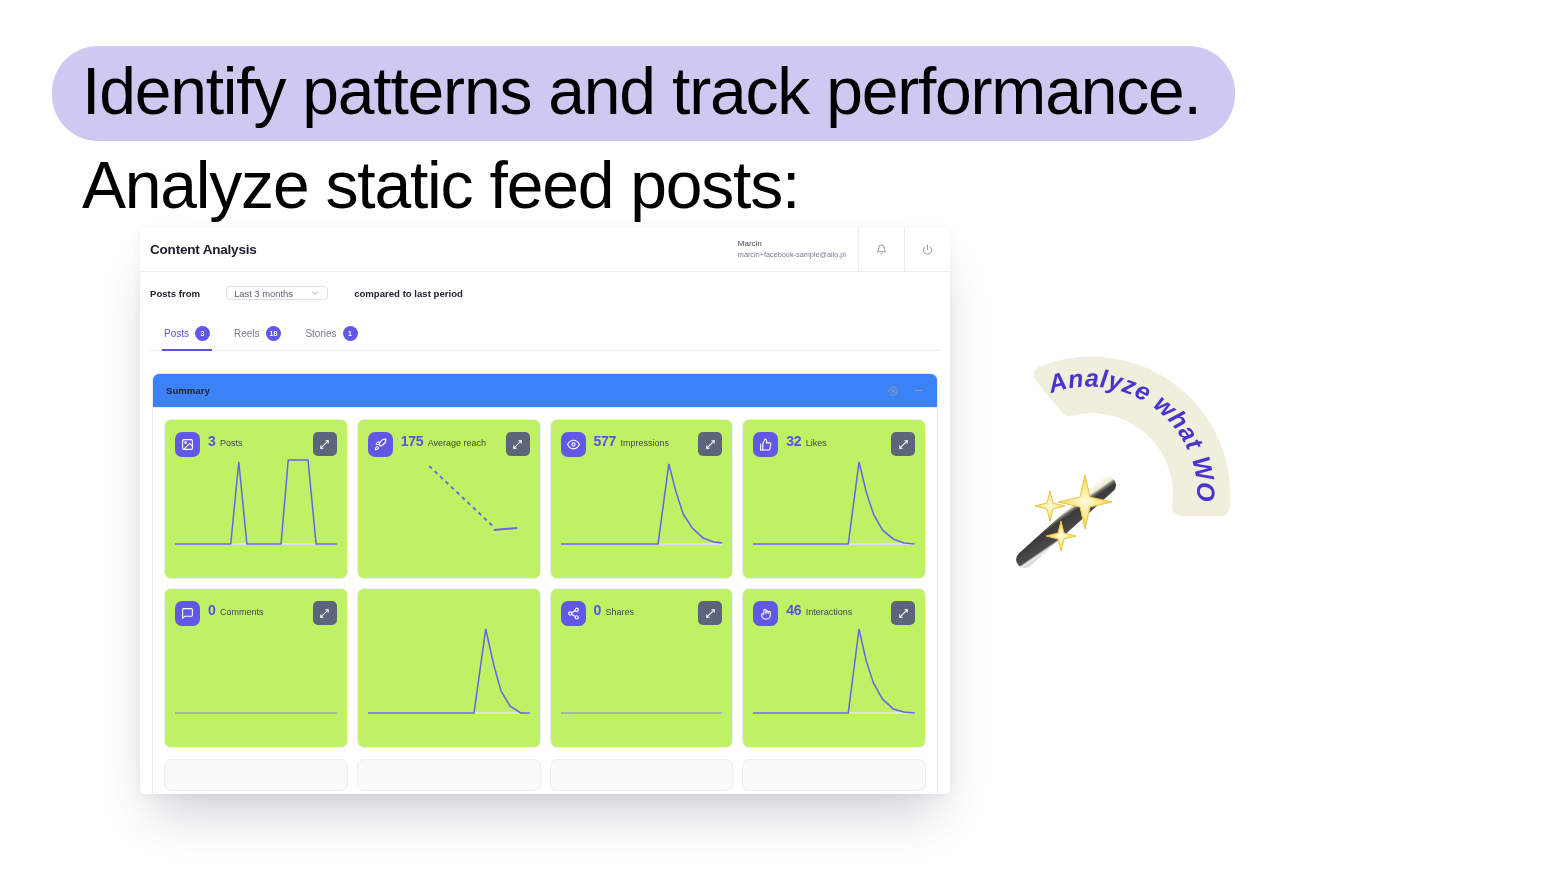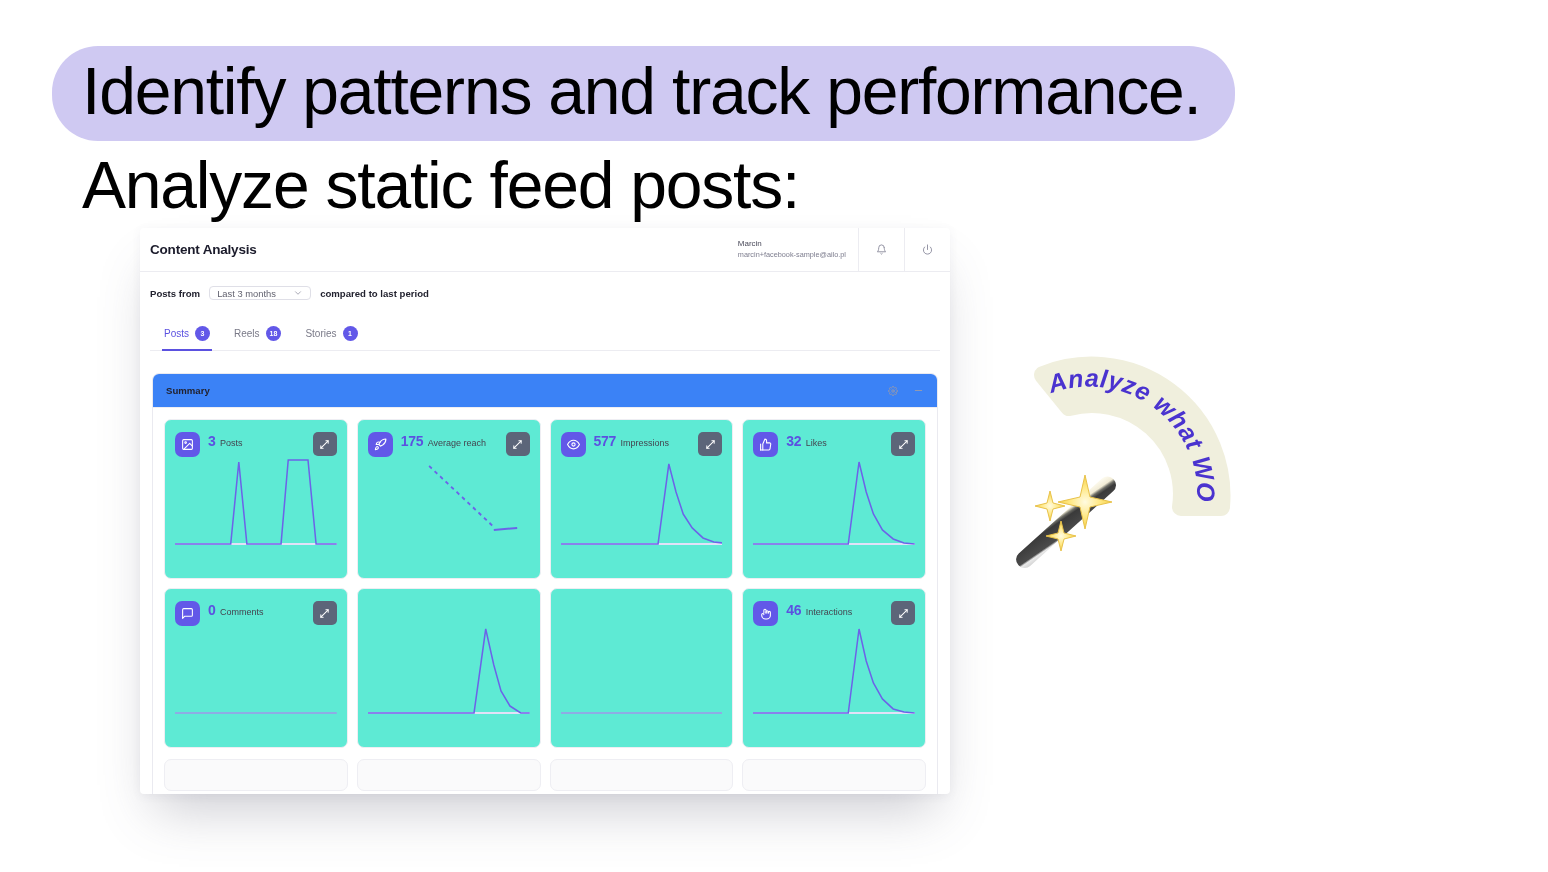--- a/index.html
+++ b/index.html
@@ -107,21 +107,21 @@
     border-left: 1px solid #ececf1;
     color: #8b8b9c;
   }
   .hdr-icon-btn svg { display: block; }
 
   
   .filter-bar {
     display: flex;
     align-items: center;
     padding: 14px 0 12px 10px;
-    gap: 9px;
+    gap: 26px;
   }
   .filter-label {
     font-size: 9.6px;
     font-weight: bold;
     color: #22222f;
   }
   .select-box {
     display: flex;
     align-items: center;
     justify-content: space-between;
@@ -213,21 +213,21 @@
     color: #9b9ba9;
   }
 
   .cards-grid {
     display: grid;
     grid-template-columns: repeat(4, 1fr);
     gap: 9px;
     padding: 11px;
   }
   .metric-card {
-    background: #5eead4;
+    background: #bef264;
     border: 1px solid #eeeef3;
     border-radius: 7px;
     height: 160px;
     position: relative;
     box-sizing: border-box;
     overflow: hidden;
   }
   .card-top {
     display: flex;
     align-items: flex-start;
@@ -538,20 +538,42 @@
       <div class="metric-card">
         <div class="spark">
           <svg viewBox="0 0 180 100" preserveAspectRatio="none">
             <line x1="0" y1="92" x2="180" y2="92" stroke="#e2e0f8" stroke-width="2"></line>
             <path d="M0,92 L118,92 L131,8 L140,44 L148,70 L158,85 L170,92 L180,92" fill="none" stroke="#6c63e8" stroke-width="1.7"></path>
           </svg>
         </div>
       </div>
 
       <div class="metric-card">
+        <div class="card-top">
+          <span class="card-icon">
+            <svg width="13" height="13" viewBox="0 0 24 24" fill="none" stroke="currentColor" stroke-width="2" stroke-linecap="round" stroke-linejoin="round">
+                <circle cx="18" cy="5" r="3"></circle>
+                <circle cx="6" cy="12" r="3"></circle>
+                <circle cx="18" cy="19" r="3"></circle>
+                <line x1="8.59" y1="13.51" x2="15.42" y2="17.49"></line>
+                <line x1="15.41" y1="6.51" x2="8.59" y2="10.49"></line>
+              </svg>
+          </span>
+          <span class="card-text">
+            <span class="card-value">0</span>
+            <span class="card-label">Shares</span>
+          </span>
+          <span class="expand-btn">
+            <svg width="11" height="11" viewBox="0 0 24 24" fill="none" stroke="currentColor" stroke-width="2.2" stroke-linecap="round" stroke-linejoin="round">
+                <polyline points="15 4 20 4 20 9"></polyline>
+                <polyline points="9 20 4 20 4 15"></polyline>
+                <line x1="20" y1="4" x2="4" y2="20"></line>
+              </svg>
+          </span>
+        </div>
         <div class="spark">
           <svg viewBox="0 0 180 100" preserveAspectRatio="none">
             <line x1="0" y1="92" x2="180" y2="92" stroke="#9f97ea" stroke-width="1.5"></line>
           </svg>
         </div>
       </div>
 
       <div class="metric-card">
         <div class="card-top">
           <span class="card-icon">

